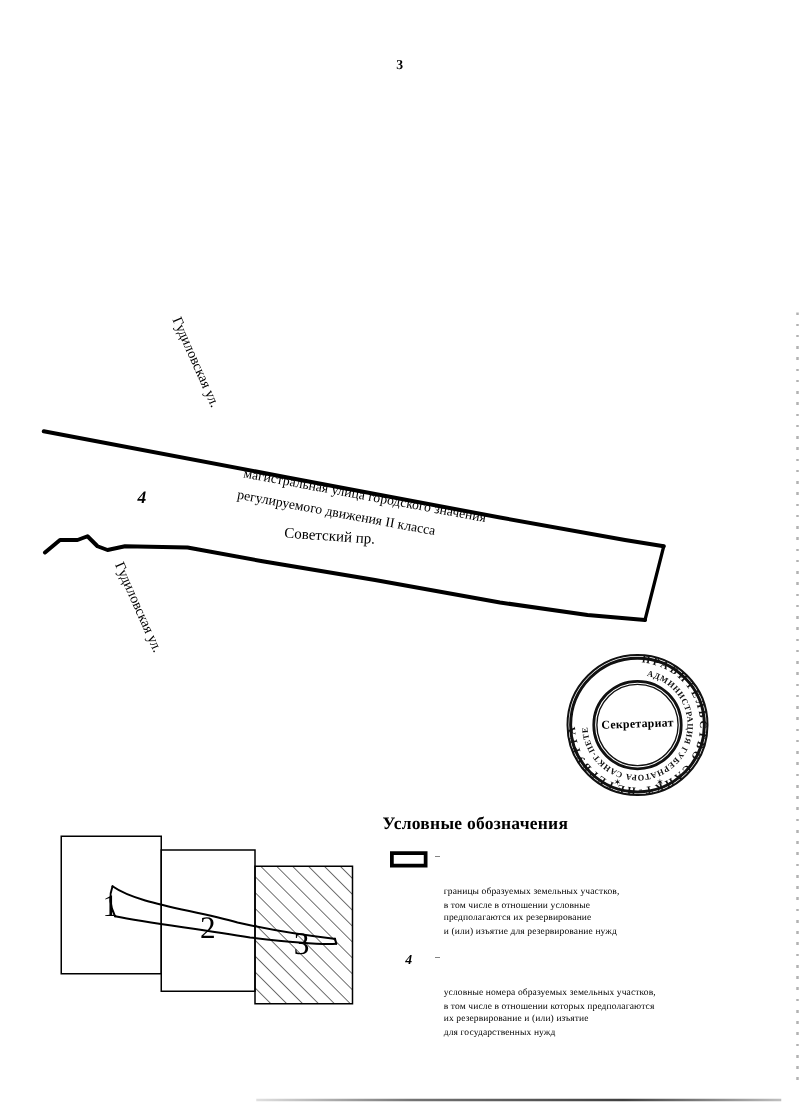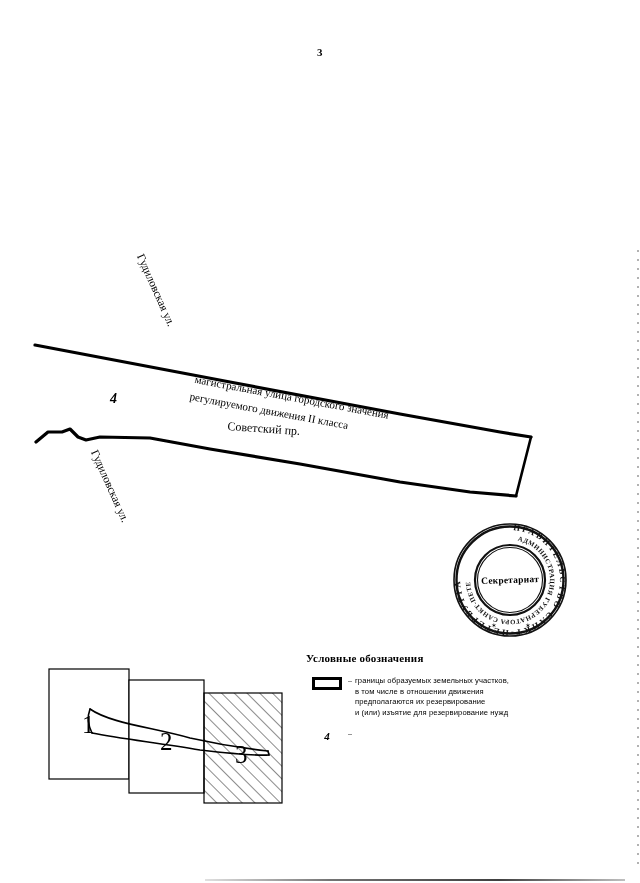--- a/index.html
+++ b/index.html
@@ -136,21 +136,21 @@
 
   
   #legend {
     position: absolute;
     left: 306px;
     top: 652px;
     width: 300px;
   }
   #legend-title {
     font-family: "Liberation Serif", serif;
-    font-size: 11px;
+    font-size: 14px;
     font-weight: bold;
     margin: 0 0 12px 0;
     letter-spacing: 0.2px;
   }
   .legend-row {
     display: flex;
     align-items: flex-start;
     margin-bottom: 11px;
   }
   .legend-symbol {
@@ -175,24 +175,25 @@
     line-height: 12px;
   }
   .legend-dash {
     font-family: "Liberation Serif", serif;
     font-size: 8px;
     line-height: 10.5px;
     padding-right: 3px;
     flex: 0 0 auto;
   }
   .legend-text {
-    font-family: Liberation Sans, sans-serif;
+    font-family: Liberation Serif, serif;
     font-size: 7.6px;
     line-height: 10.5px;
     letter-spacing: 0.1px;
+    margin-top: 28px;
   }
   .legend-text div { white-space: nowrap; }
 
   
   #scan-edge-right {
     position: absolute;
     right: 1px;
     top: 250px;
     width: 2px;
     height: 620px;
@@ -299,30 +300,36 @@
   <div id="legend">
     <div id="legend-title">Условные обозначения</div>
 
     <div class="legend-row">
       <div class="legend-symbol">
         <div class="legend-swatch-box"></div>
       </div>
       <div class="legend-dash">–</div>
       <div class="legend-text">
         <div>границы образуемых земельных участков,</div>
-        <div>в том числе в отношении движения</div>
+        <div>в том числе в отношении условные</div>
         <div>предполагаются их резервирование</div>
         <div>и (или) изъятие для резервирование нужд</div>
       </div>
     </div>
 
     <div class="legend-row">
       <div class="legend-symbol">
         <div class="legend-swatch-number">4</div>
       </div>
       <div class="legend-dash">–</div>
+      <div class="legend-text">
+        <div>условные номера образуемых земельных участков,</div>
+        <div>в том числе в отношении которых предполагаются</div>
+        <div>их резервирование и (или) изъятие</div>
+        <div>для государственных нужд</div>
+      </div>
     </div>
   </div>
 
   <div id="scan-edge-right"></div>
   <div id="scan-edge-bottom"></div>
 
 </div>
 
 </body></html>

